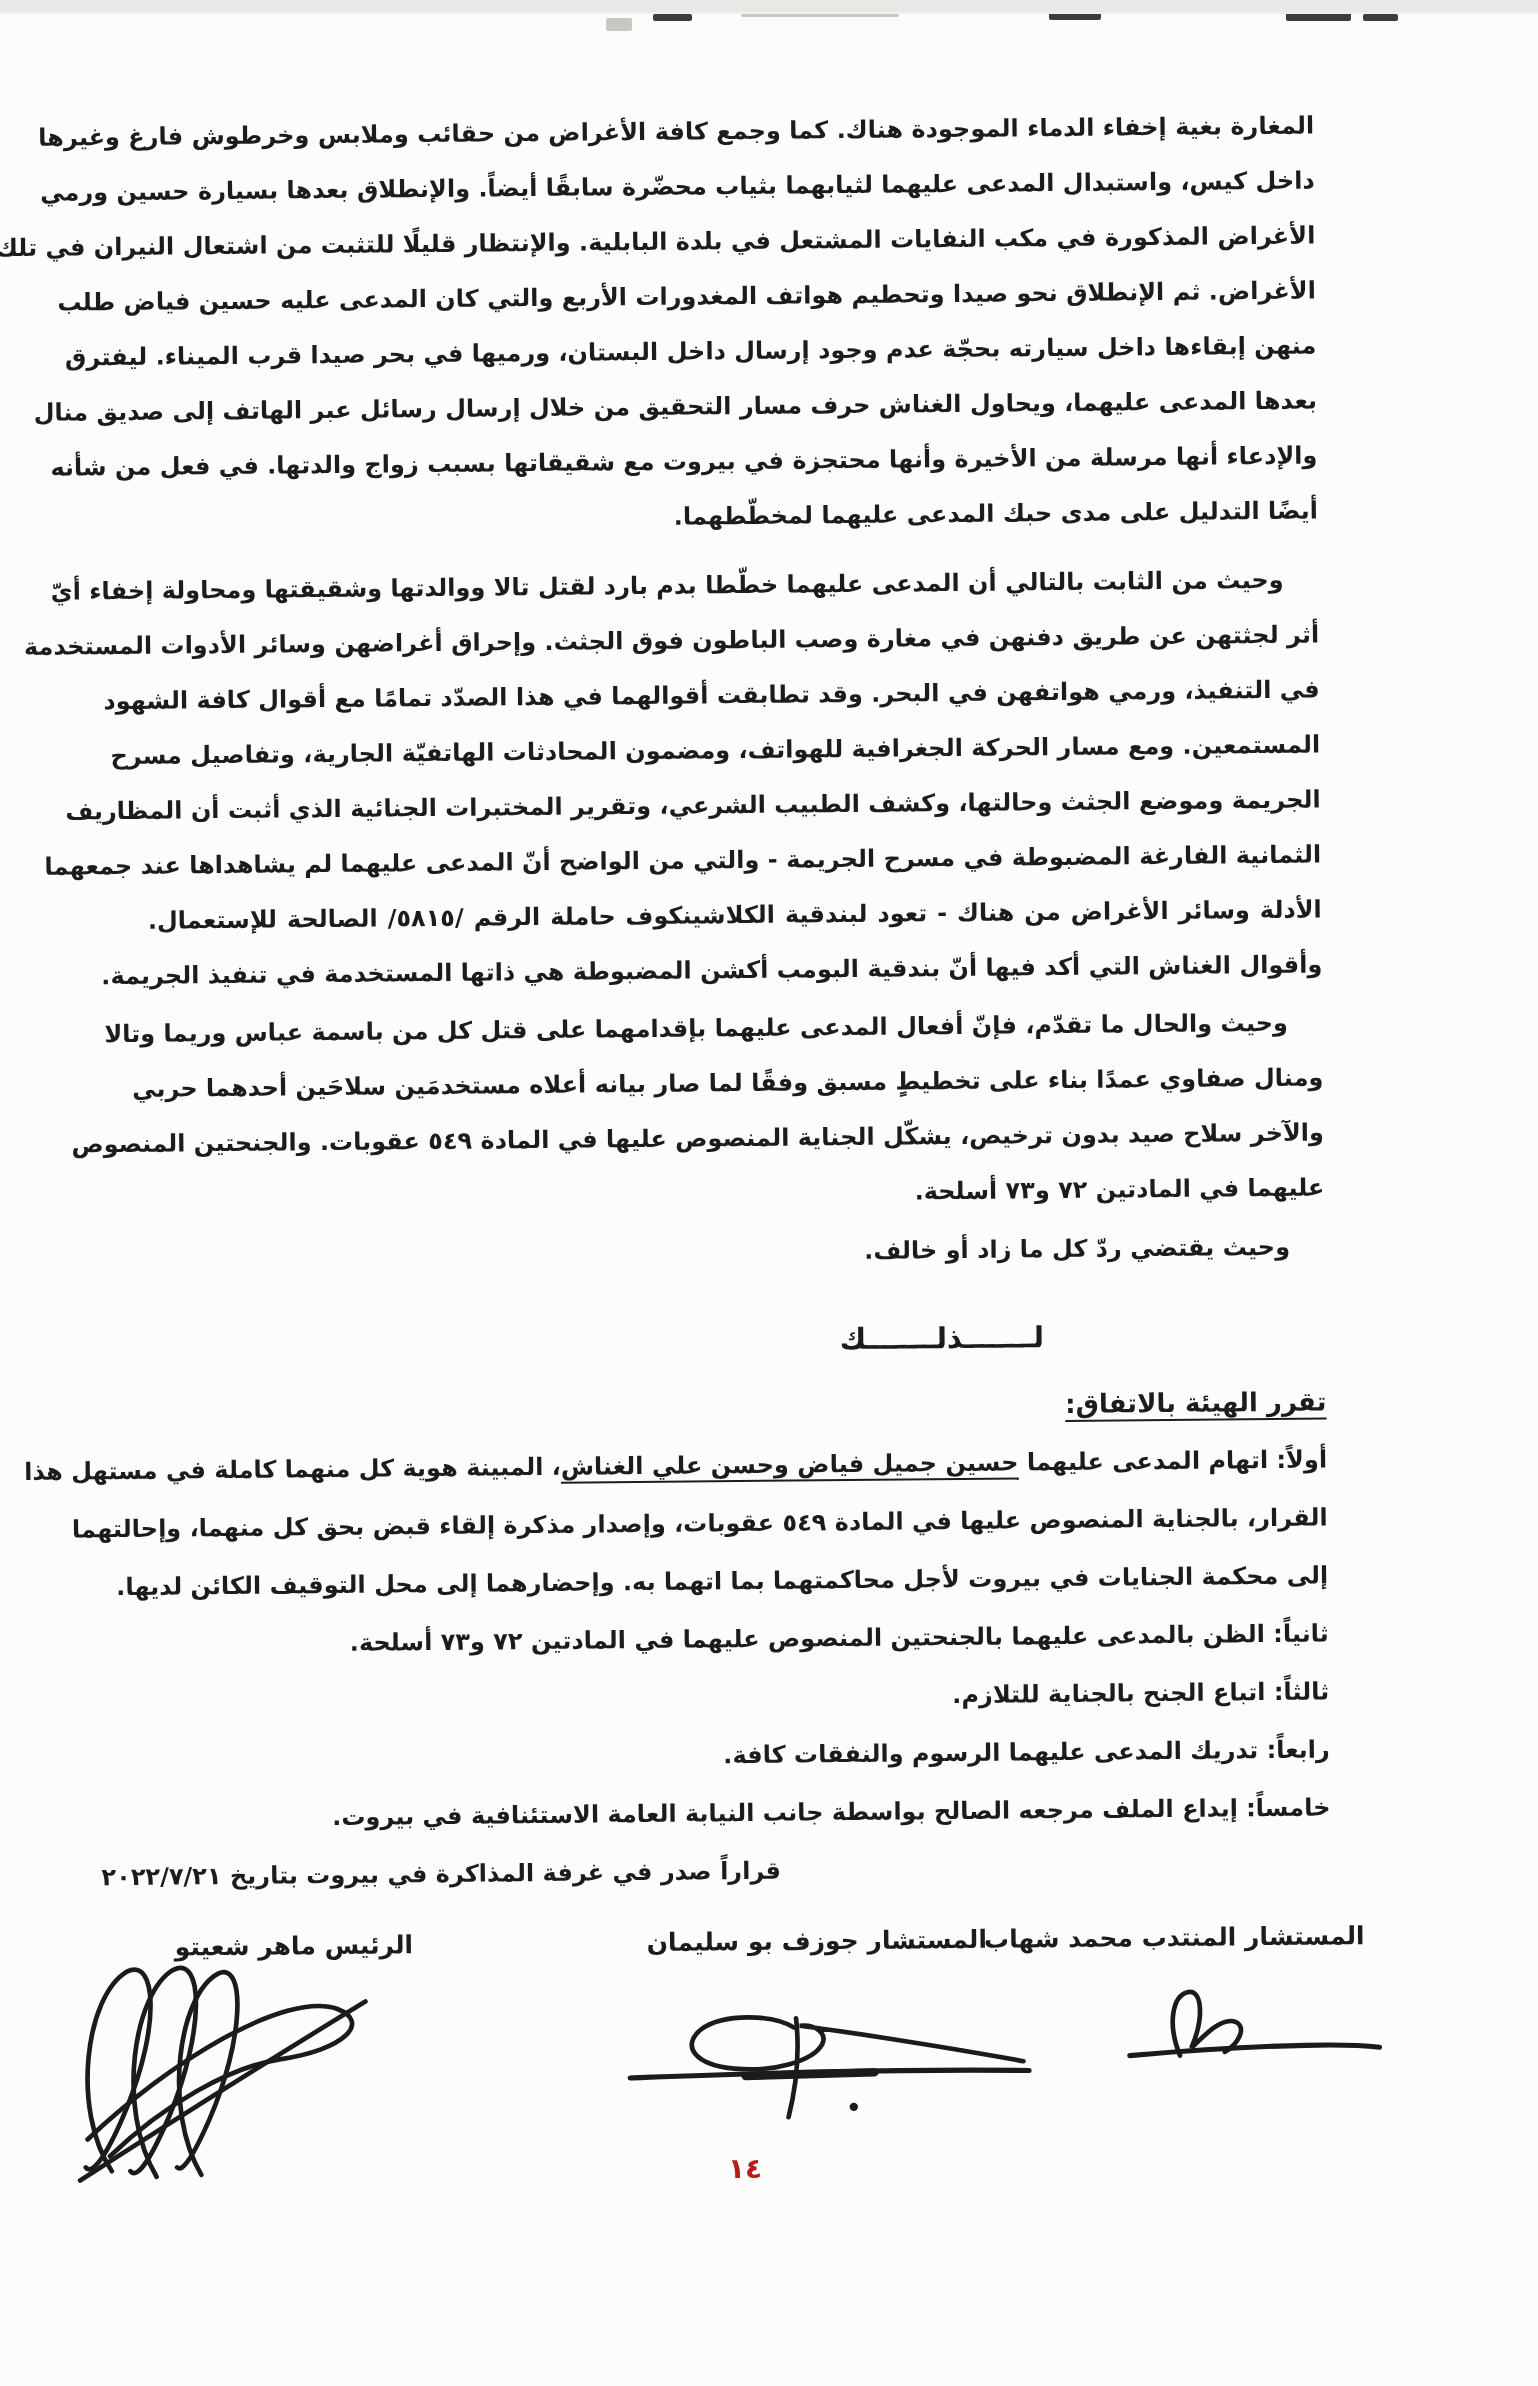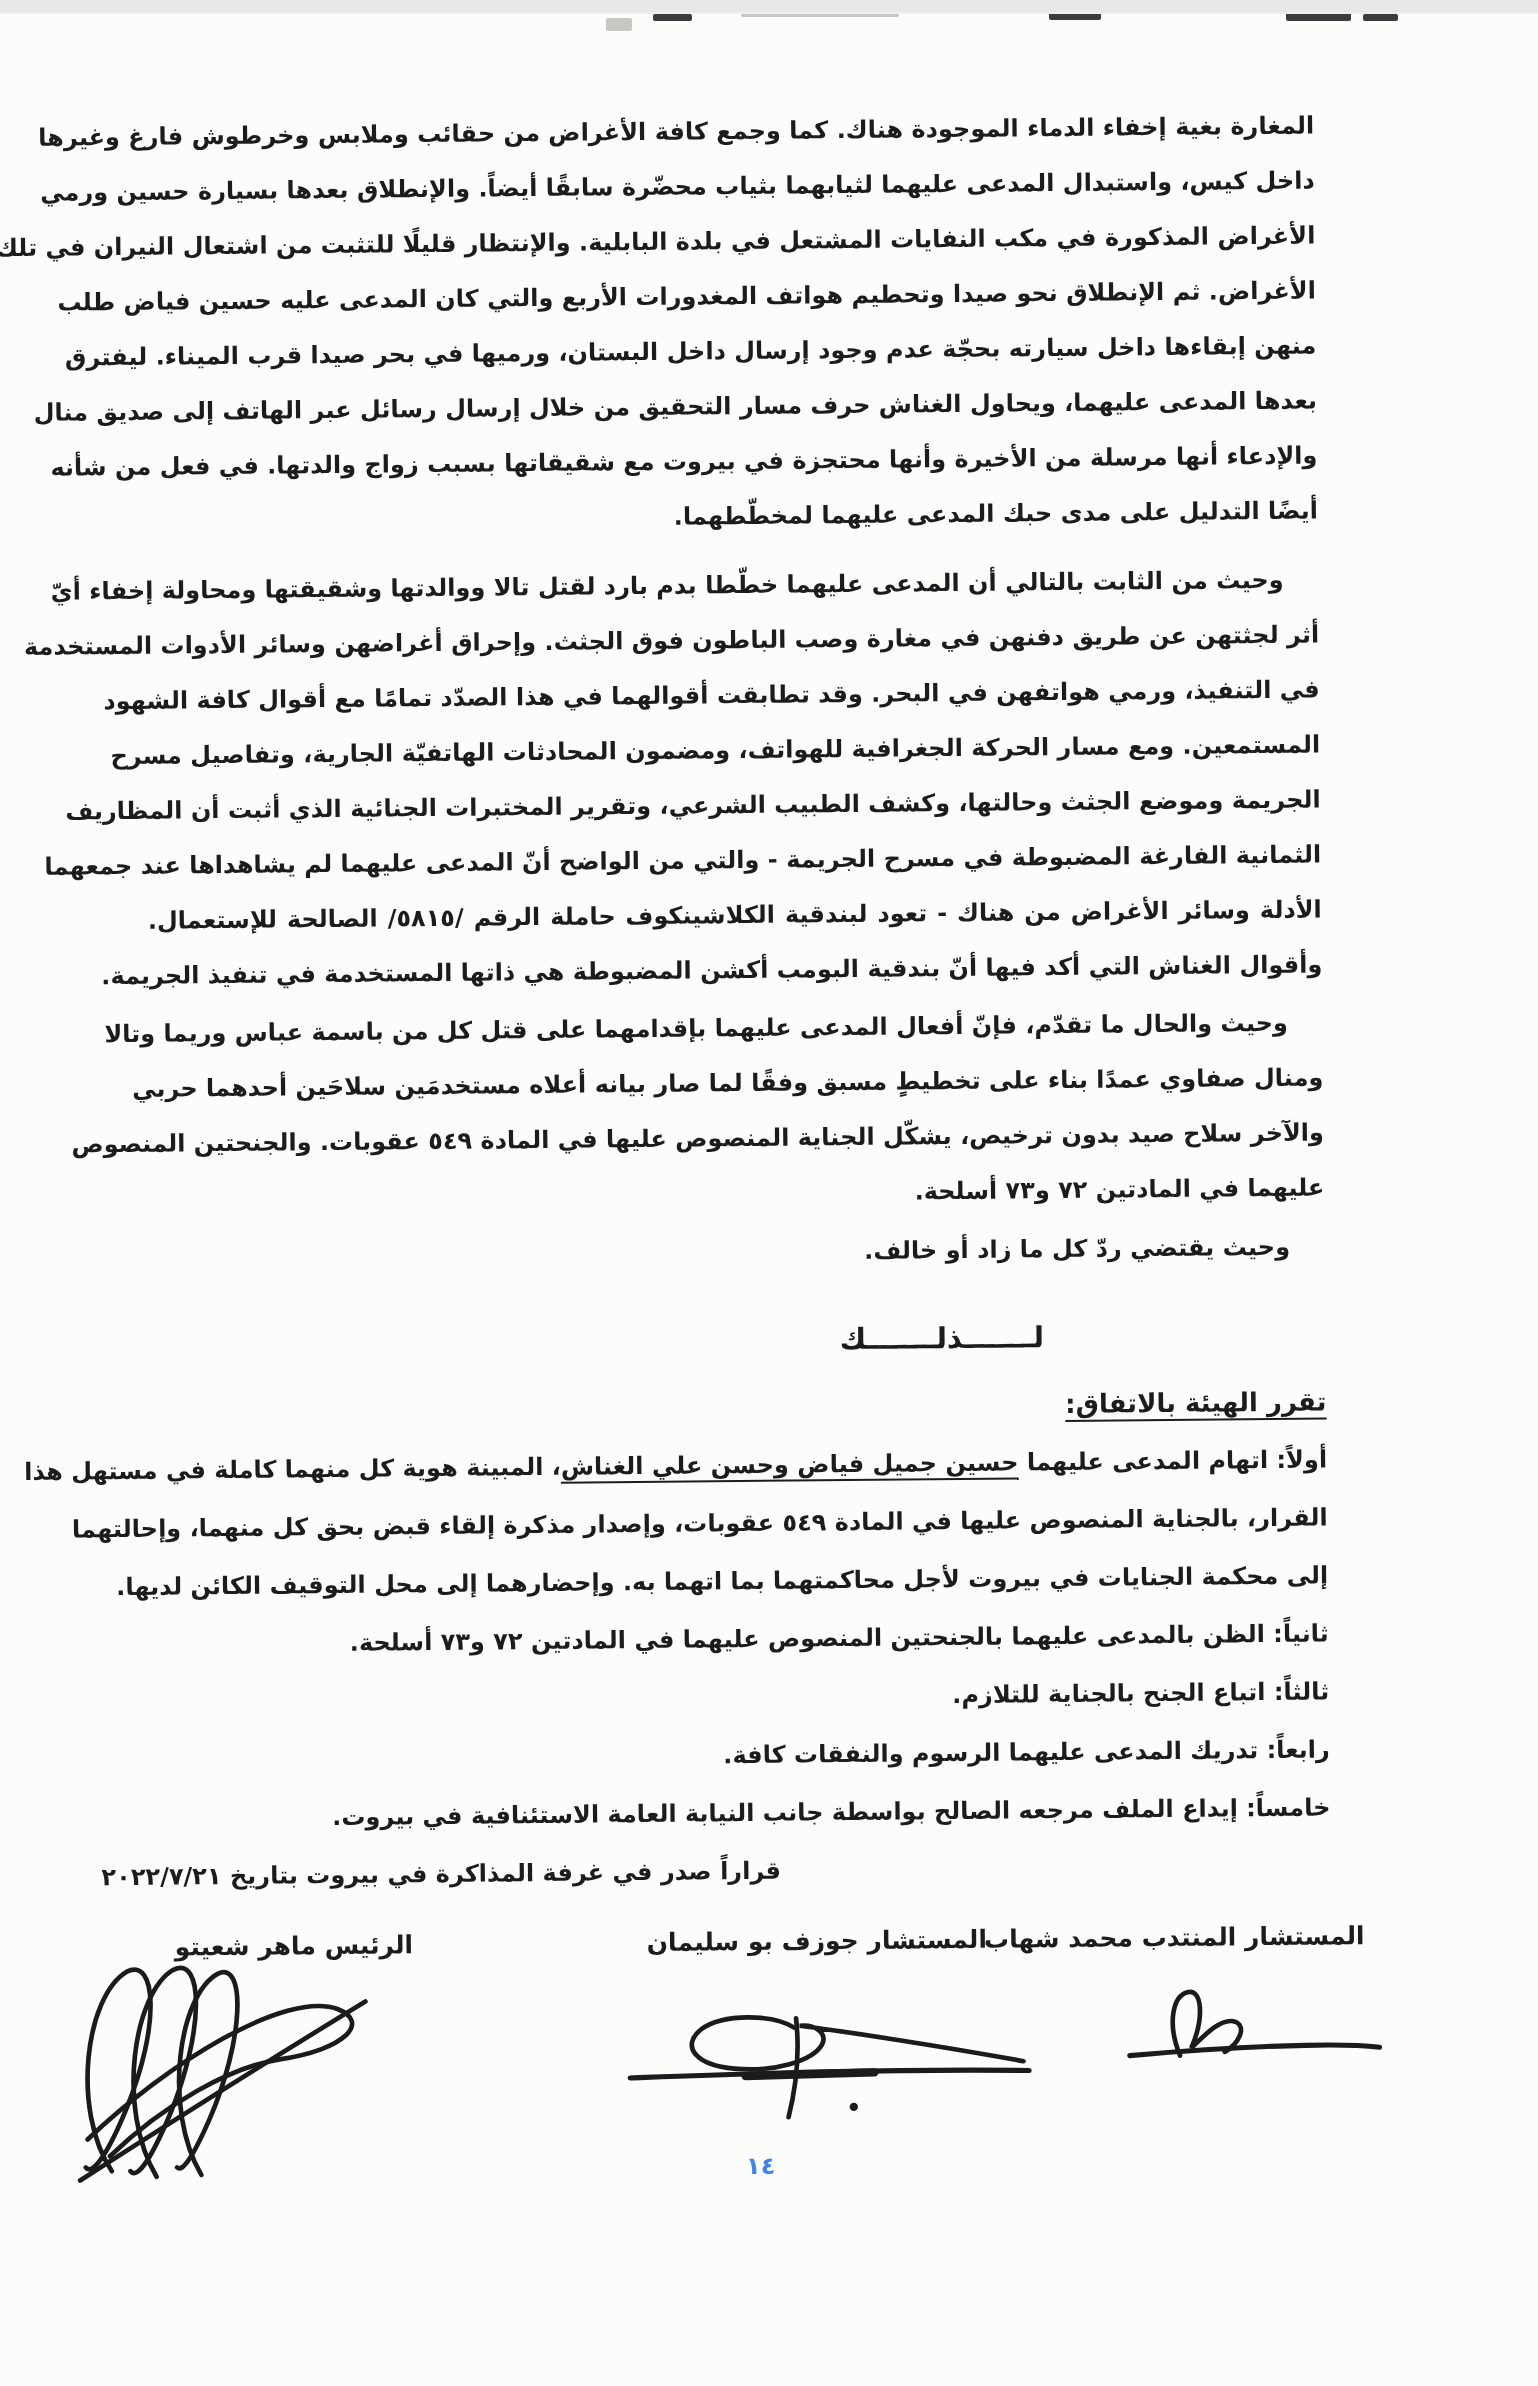--- a/index.html
+++ b/index.html
@@ -62,22 +62,22 @@
     margin-top:13px;
     height:58px;line-height:58px;
     font-size:25px;
     white-space:nowrap;
   }
   .sig-col{position:absolute;top:0;}
   .sig-col.right{right:-33px;}
   .sig-col.middle{left:489px;}
   .sig-col.left{left:17px;}
   .pagenum{
-    position:absolute;top:2140px;left:746px;
-    font-size:24px;font-weight:700;color:#3b82f6;
+    position:absolute;top:2140px;left:728px;
+    font-size:28px;font-weight:700;color:#b91c1c;
     letter-spacing:1.9px;
   }
   .sig-svg{position:absolute;top:0;left:0;pointer-events:none;}
 </style>
 </head>
 <body>
 
 <div class="page">
 
   <div class="artifact" style="top:1.9px;left:653px;width:39px;height:7.5px;"></div>

